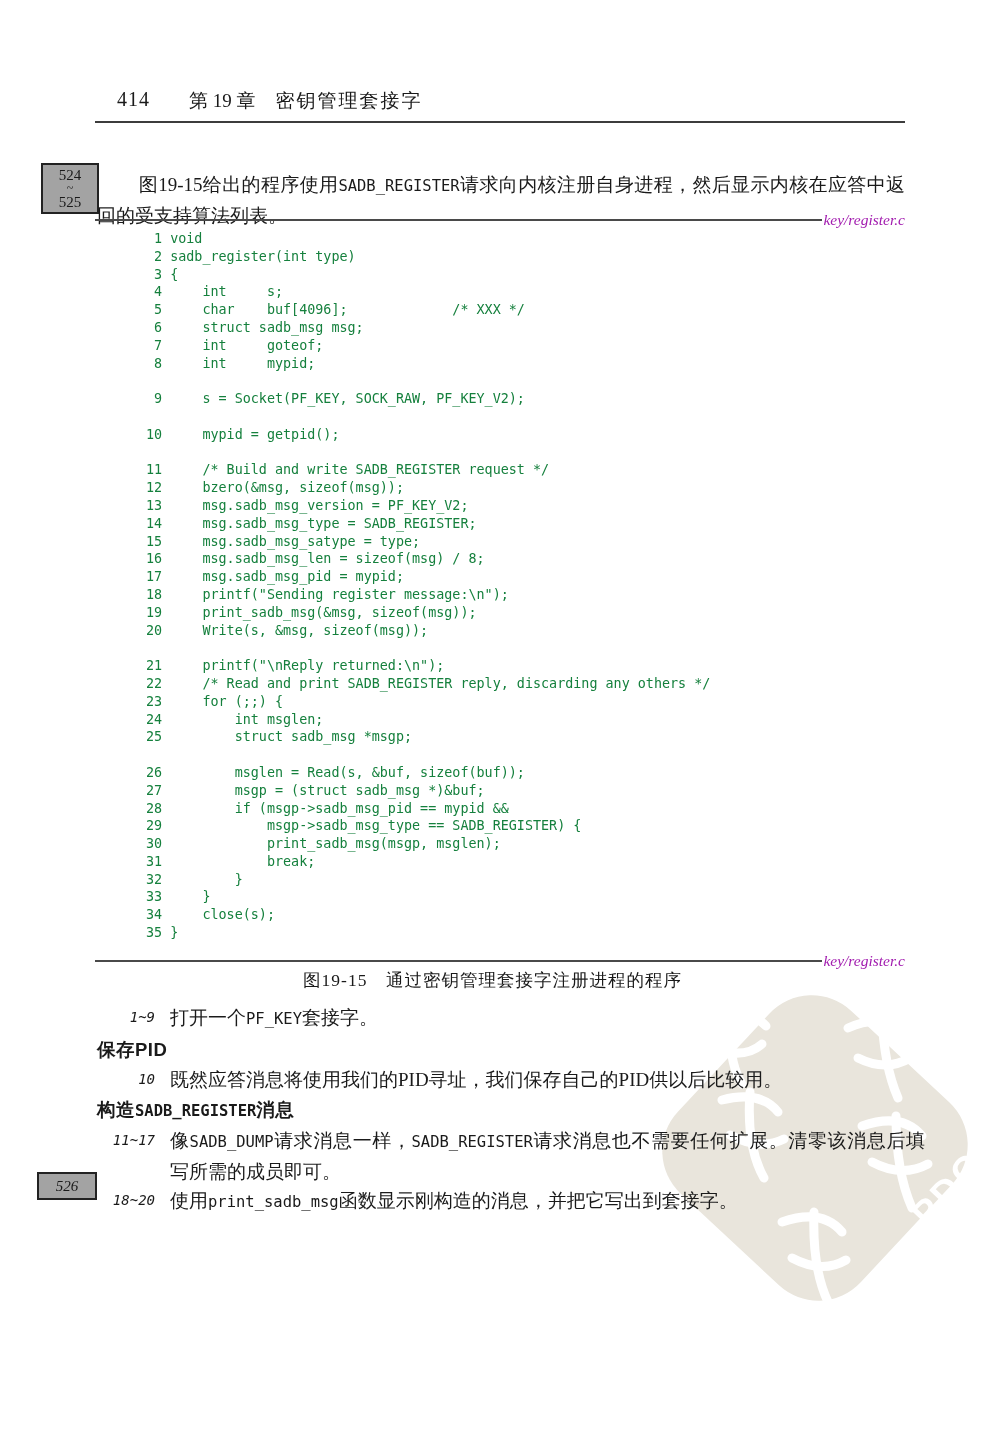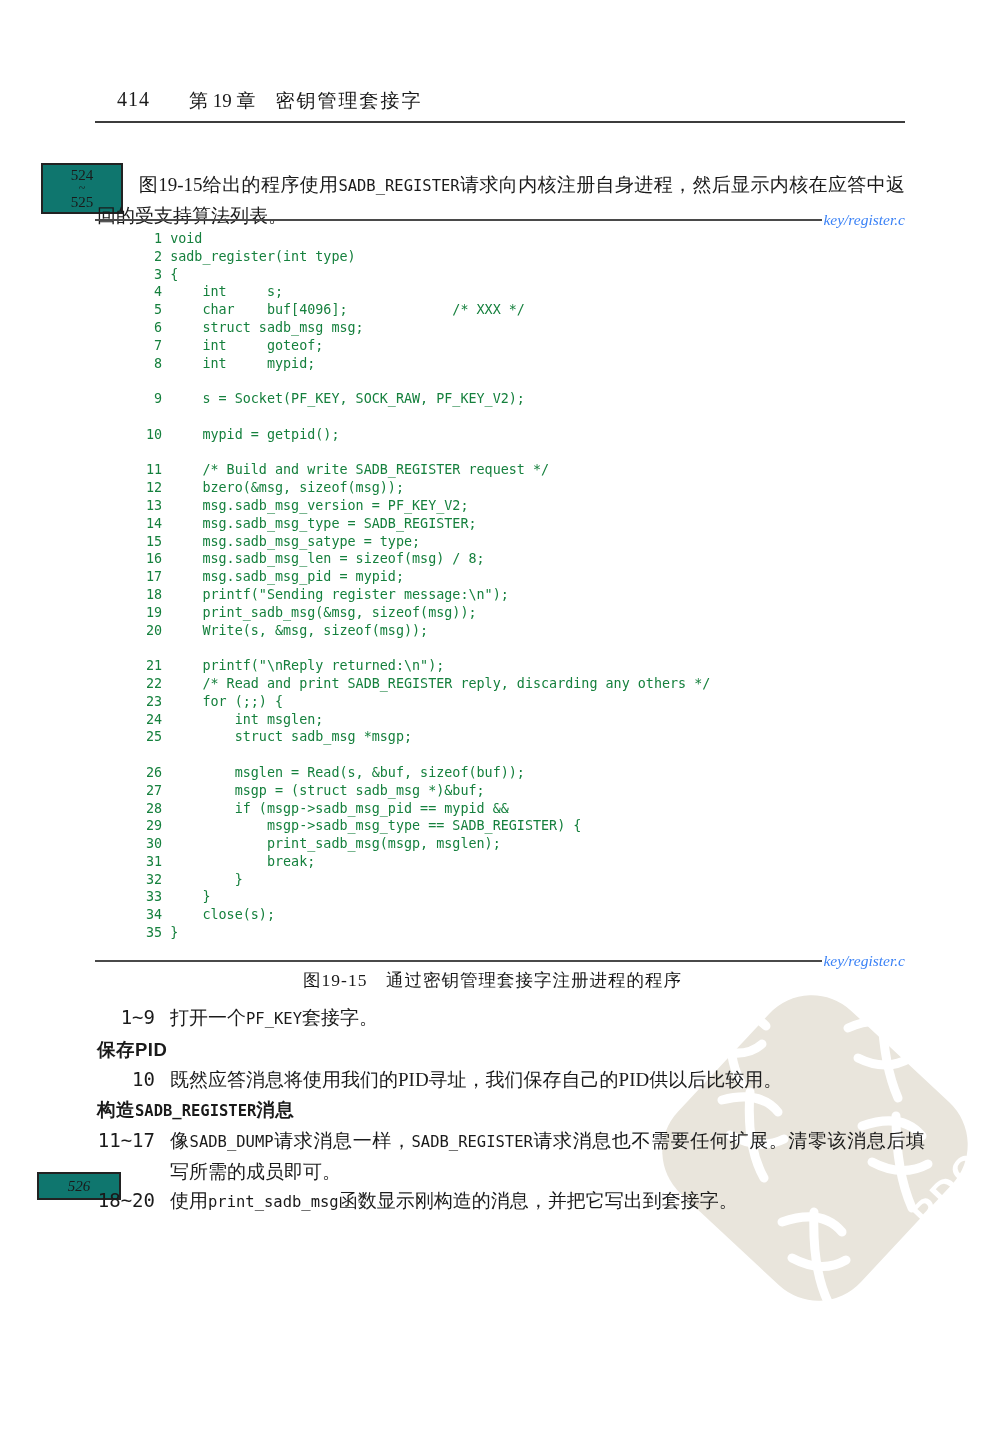--- a/index.html
+++ b/index.html
@@ -12,40 +12,40 @@
     font-family:"Liberation Serif",serif;
   }
   
   .header{position:absolute;top:88px;left:95px;right:78px;display:flex;align-items:flex-start;}
   .pageno{font-size:20px;letter-spacing:1px;margin-left:22px;}
   .chap{font-size:19px;margin-left:39px;}
   .chap-title{font-size:19px;margin-left:20px;letter-spacing:2px;}
   .header-rule{position:absolute;top:121px;left:95px;right:78px;height:2px;background:#3c3c3c;}
   
   .margin-box{
-    position:absolute;border:2px solid #222;background:#0f766e;
+    position:absolute;border:2px solid #222;background:#a3a3a3;
     font-size:15px;line-height:16px;text-align:center;
-    padding:2px 22px;font-family:"Liberation Serif",serif;
+    padding:2px 10px;font-family:"Liberation Serif",serif;
   }
   .mb-top{left:41px;top:163px;width:34px;}
   .mb-top .tilde{font-size:12px;line-height:11px;display:block;}
   .mb-bottom{left:37px;top:1172px;width:36px;line-height:20px;font-style:italic;}
   
   .intro{
     position:absolute;top:151px;left:97px;width:808px;
     font-size:19px;line-height:29px;text-indent:2.2em;text-align:justify;
   }
   
   .rule-row{position:absolute;left:95px;right:78px;display:flex;align-items:center;}
   .rule-top{top:211px;}
   .rule-bottom{top:952px;}
   .rule-line{flex:1;height:2px;background:#4a4a4a;}
   .src-label{
     font-family:"Liberation Serif",serif;font-style:italic;
-    font-size:15.5px;color:#3b82f6;white-space:nowrap;padding-left:1px;
+    font-size:15.5px;color:#a21caf;white-space:nowrap;padding-left:1px;
   }
   pre.code{
     position:absolute;top:230px;left:146px;margin:0;
     font-family:"DejaVu Sans Mono",monospace;
     font-size:13.4px;line-height:17.8px;color:#15803d;
     white-space:pre;
   }
   .caption{
     position:absolute;top:968px;left:95px;right:93px;
     text-align:center;font-size:17.5px;letter-spacing:1px;
@@ -55,21 +55,21 @@
   .sec-heading{
     font-family:"Liberation Sans",sans-serif;font-weight:bold;
     font-size:18.5px;line-height:30px;margin-top:1px;letter-spacing:.5px;
   }
   .sec-heading .mono-b{
     font-family:"DejaVu Sans Mono",monospace;font-weight:bold;font-size:15.5px;letter-spacing:0;
   }
   .item{display:flex;line-height:29px;font-size:19px;}
   .item-label{
     flex:0 0 58px;text-align:right;padding-right:15px;
-    font-family:"DejaVu Sans Mono",monospace;font-size:19px;
+    font-family:"DejaVu Sans Mono",monospace;font-size:14px;font-style:italic;
   }
   .item-text{flex:1;text-align:justify;}
   .mono{font-family:"DejaVu Sans Mono",monospace;font-size:15.5px;}
   
   .watermark{position:absolute;left:590px;top:950px;width:393px;height:420px;z-index:1;pointer-events:none;}
   .intro,.header,pre.code,.caption,.margin-box,.rule-row{z-index:2;}
 </style>
 </head>
 <body>
 

